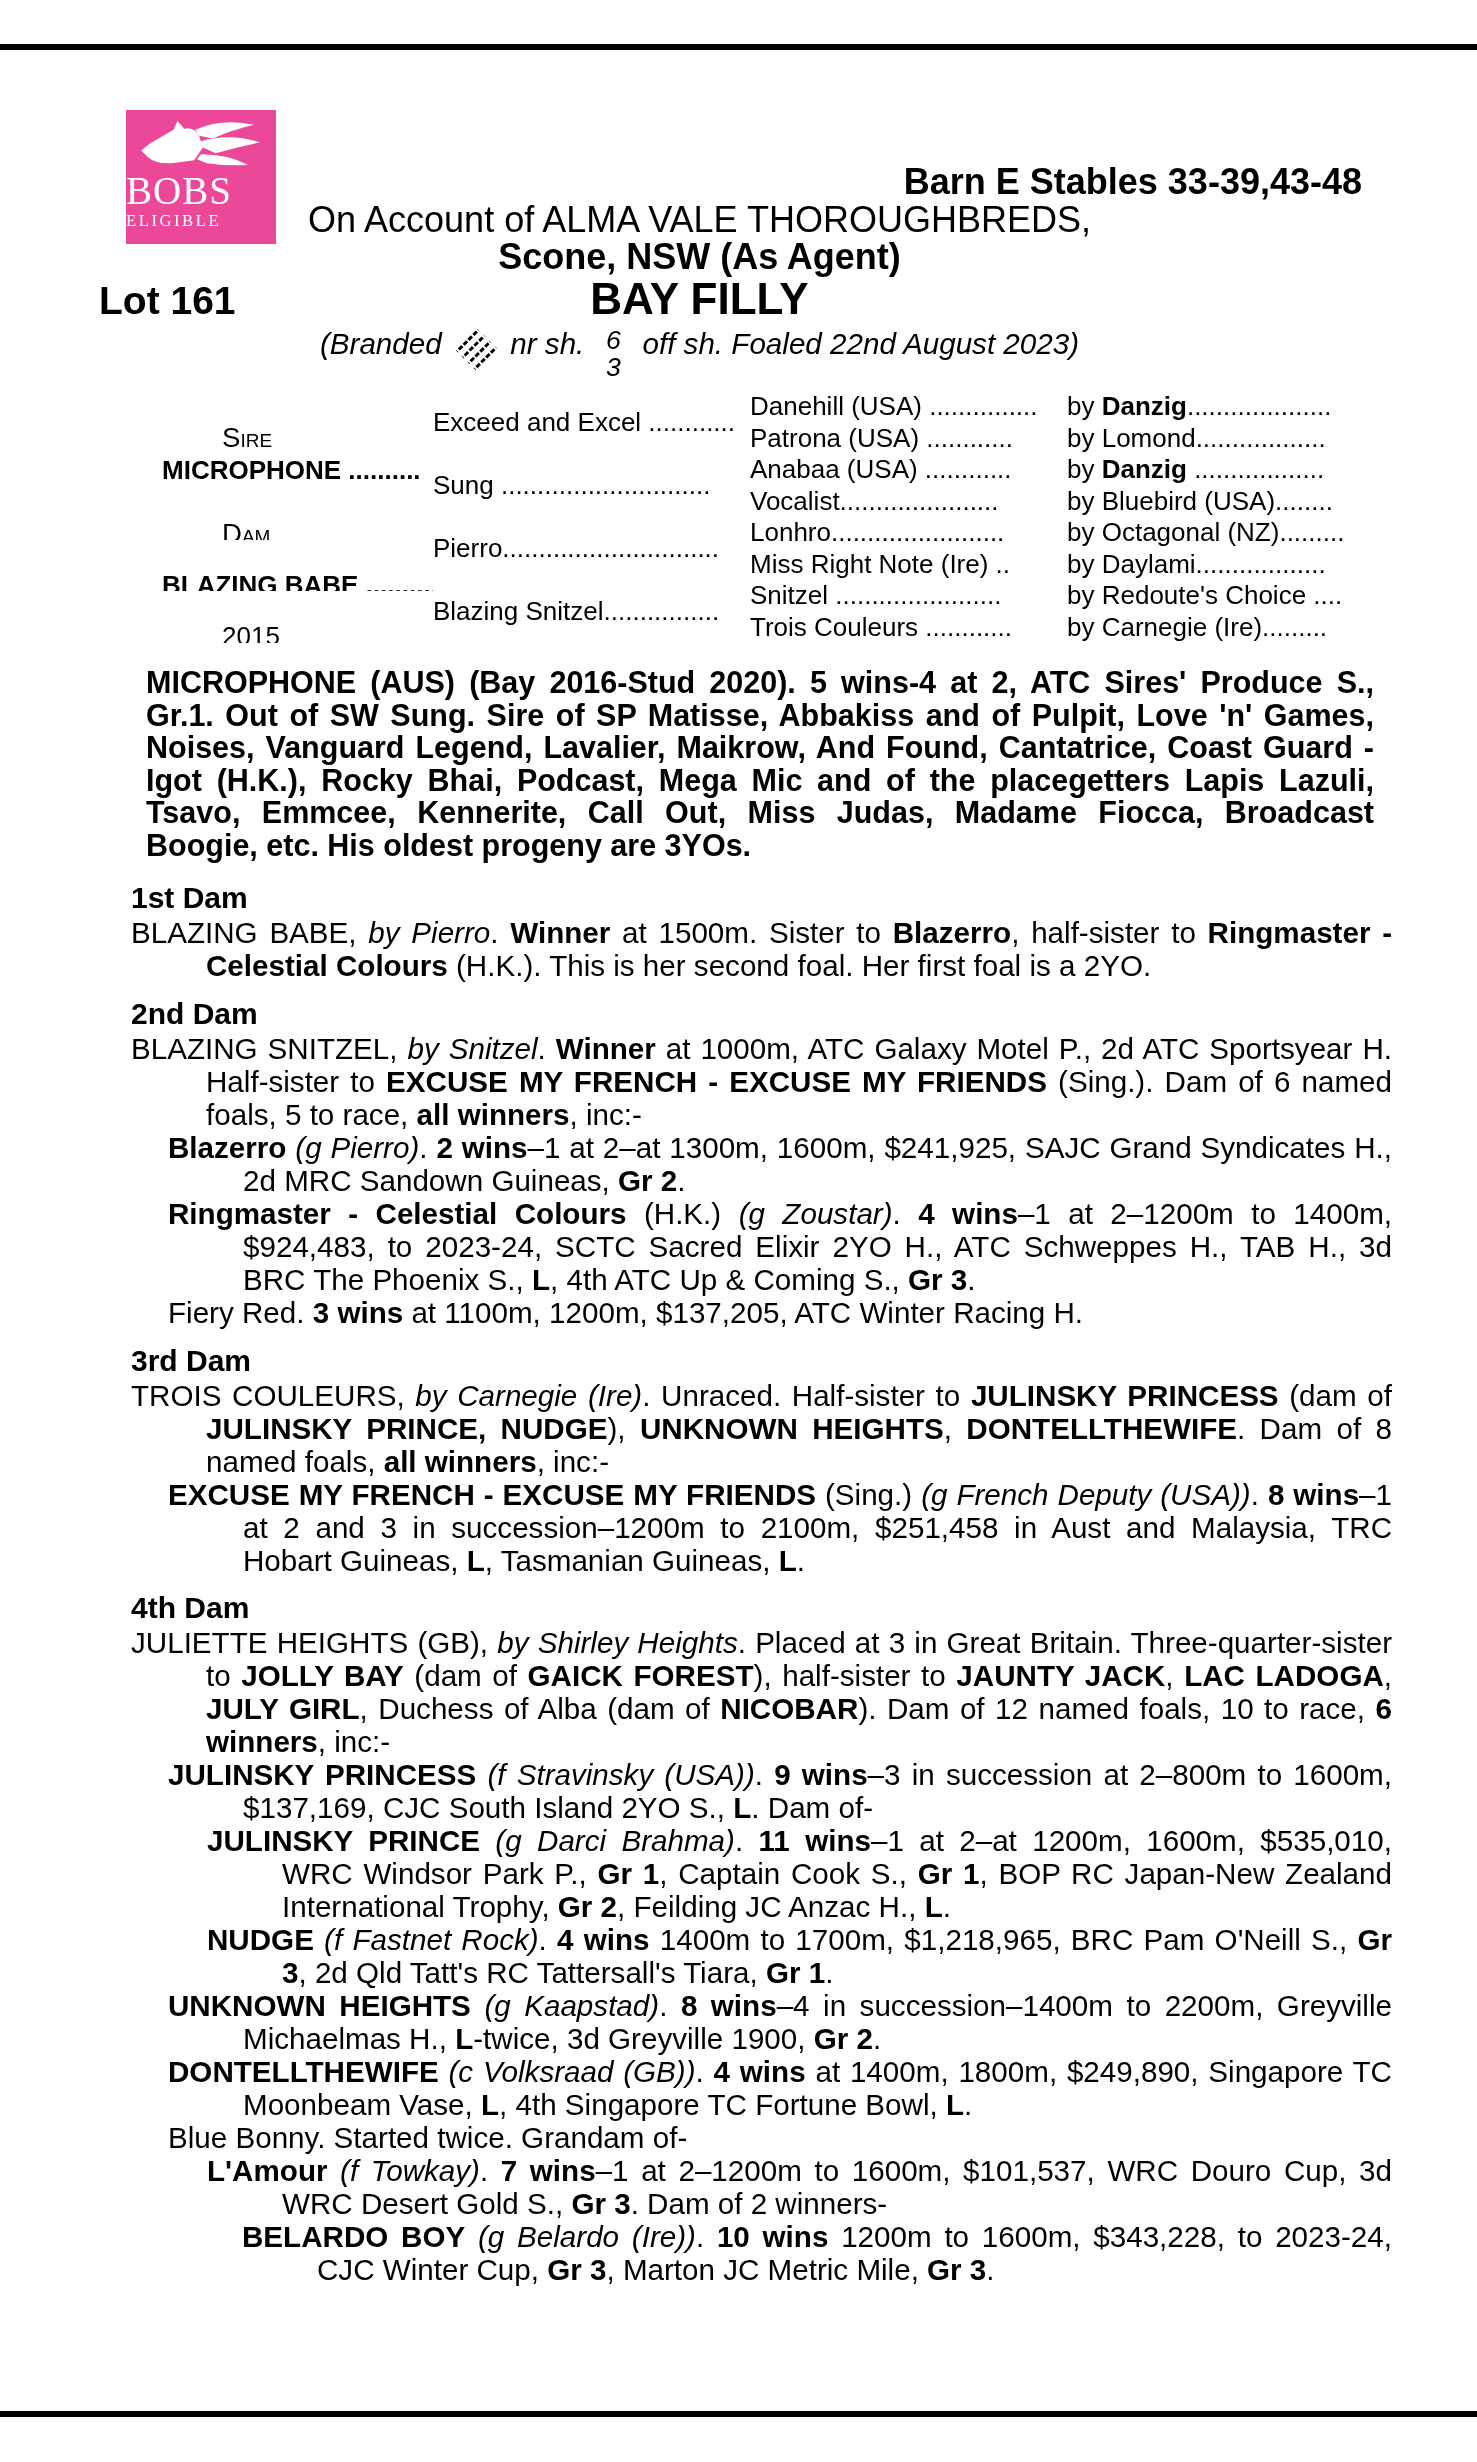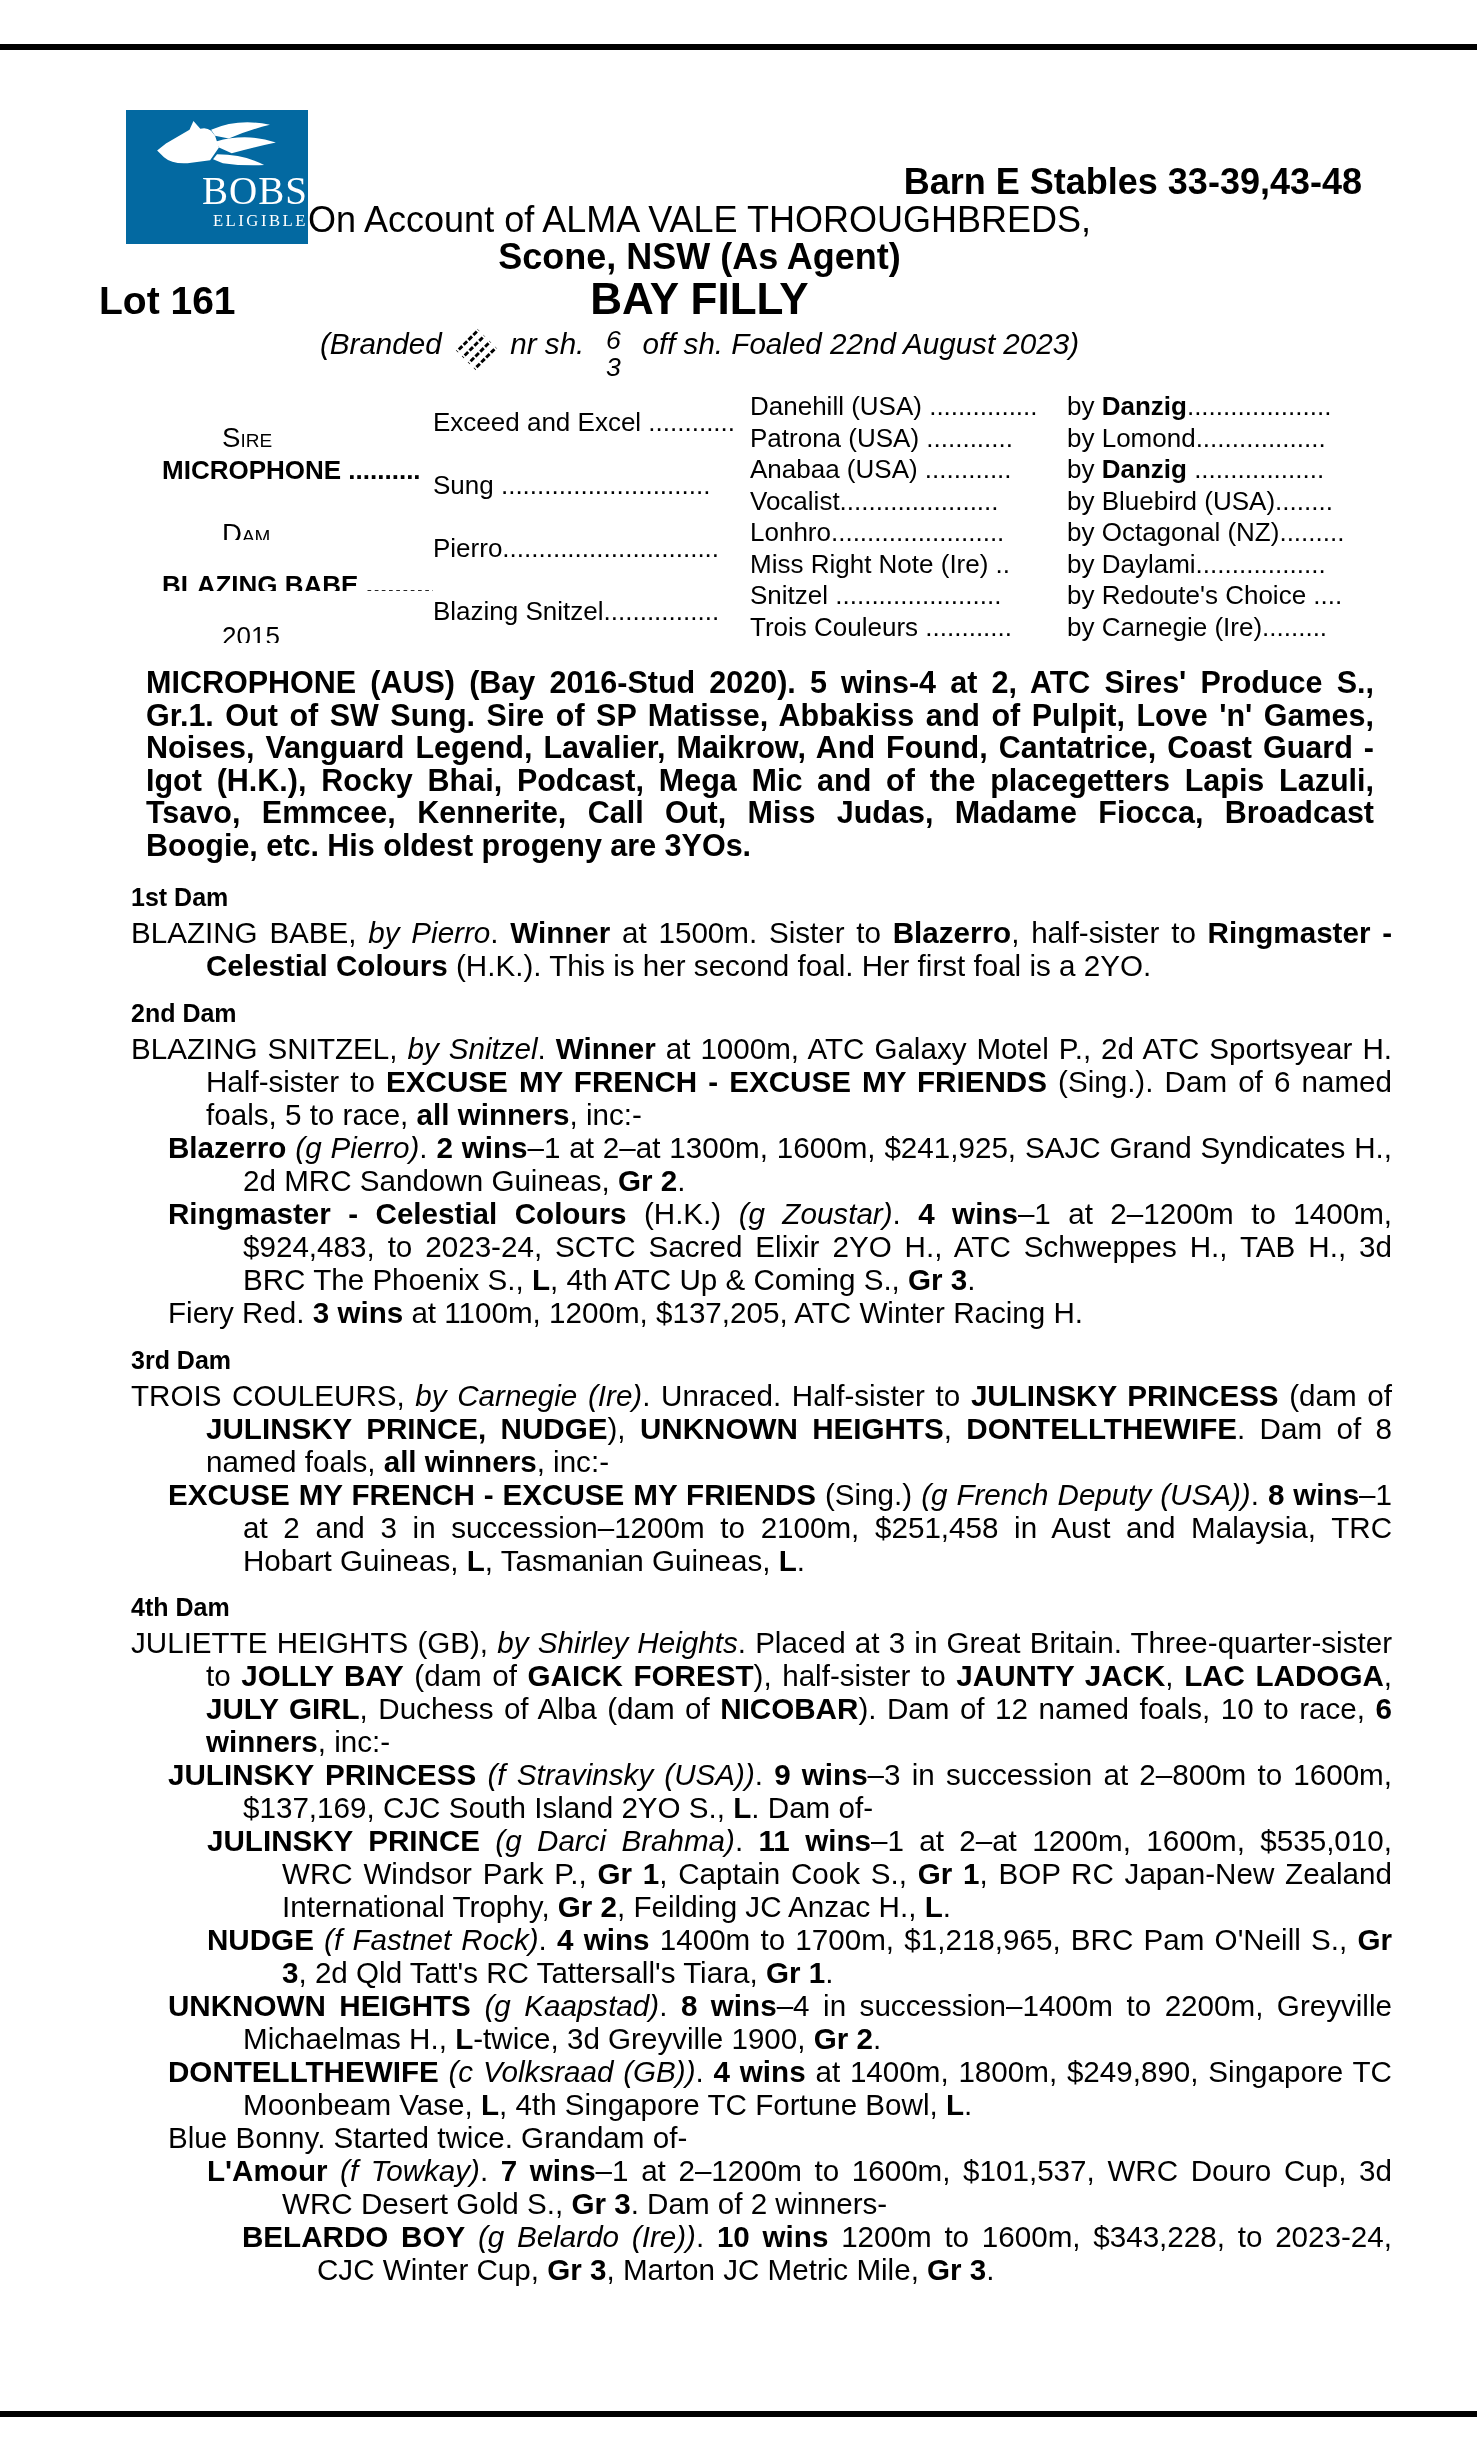--- a/index.html
+++ b/index.html
@@ -6,22 +6,22 @@
   .page {
     position:relative; width:1478px; height:2463px; background:#ffffff;
     font-family:"Liberation Sans", sans-serif; color:#000; overflow:hidden;
     margin:0 auto;
   }
   .rule { position:absolute; left:0; width:1478px; height:5.9px; background:#000; }
   .rule-top { top:44px; }
   .rule-bottom { top:2411px; }
 
   
-  .logo { position:absolute; left:126px; top:110px; width:182px; height:134px;
-          background:#0369a1; color:#fff; text-align:right; overflow:hidden; }
+  .logo { position:absolute; left:126px; top:110px; width:150px; height:134px;
+          background:#ec4899; color:#fff; text-align:left; overflow:hidden; }
   .logo svg { display:block; margin:7.9px auto 0 auto; }
   .logo-bobs { font-family:"Liberation Serif", serif; font-size:39px; line-height:39px; letter-spacing:1px; }
   .logo-eligible { font-family:"Liberation Serif", serif; font-size:16.7px; line-height:21.7px; letter-spacing:2.5px; }
 
   
   .hdr-barn { position:absolute; top:161px; left:0; width:1362px; text-align:right;
               font-weight:bold; font-size:36px; }
   .hdr-account { position:absolute; top:199px; left:0; width:1399px; text-align:center;
                  font-weight:normal; font-size:36px; }
   .hdr-scone { position:absolute; top:236px; left:0; width:1399px; text-align:center;
@@ -51,21 +51,21 @@
   .ped-by   { grid-column:4; line-height:31.5px; }
 
   
   .sirepara { position:absolute; left:146px; top:666px; width:1228px;
               font-size:30.5px; line-height:32.5px; font-weight:bold; 
               text-align:justify; }
 
   
   .sections { position:absolute; left:131px; top:881px; width:1261px;
               font-size:29.6px; line-height:33px; }
-  .sec-head { font-weight:bold; font-size:25px; margin:14.8px 0 2px 0; }
+  .sec-head { font-weight:bold; font-size:30px; margin:14.8px 0 2px 0; }
   .sections > .sec:first-child .sec-head { margin-top:0; }
   .para { text-align:justify; }
   .ind0 { margin-left:0;    padding-left:75px; text-indent:-75px; }
   .ind1 { margin-left:37px; padding-left:75px; text-indent:-75px; }
   .ind2 { margin-left:76px; padding-left:75px; text-indent:-75px; }
   .ind3 { margin-left:111px;padding-left:75px; text-indent:-75px; }
   .sb { font-weight:bold; }
   .si { font-style:italic; }
 </style>
 </head>

